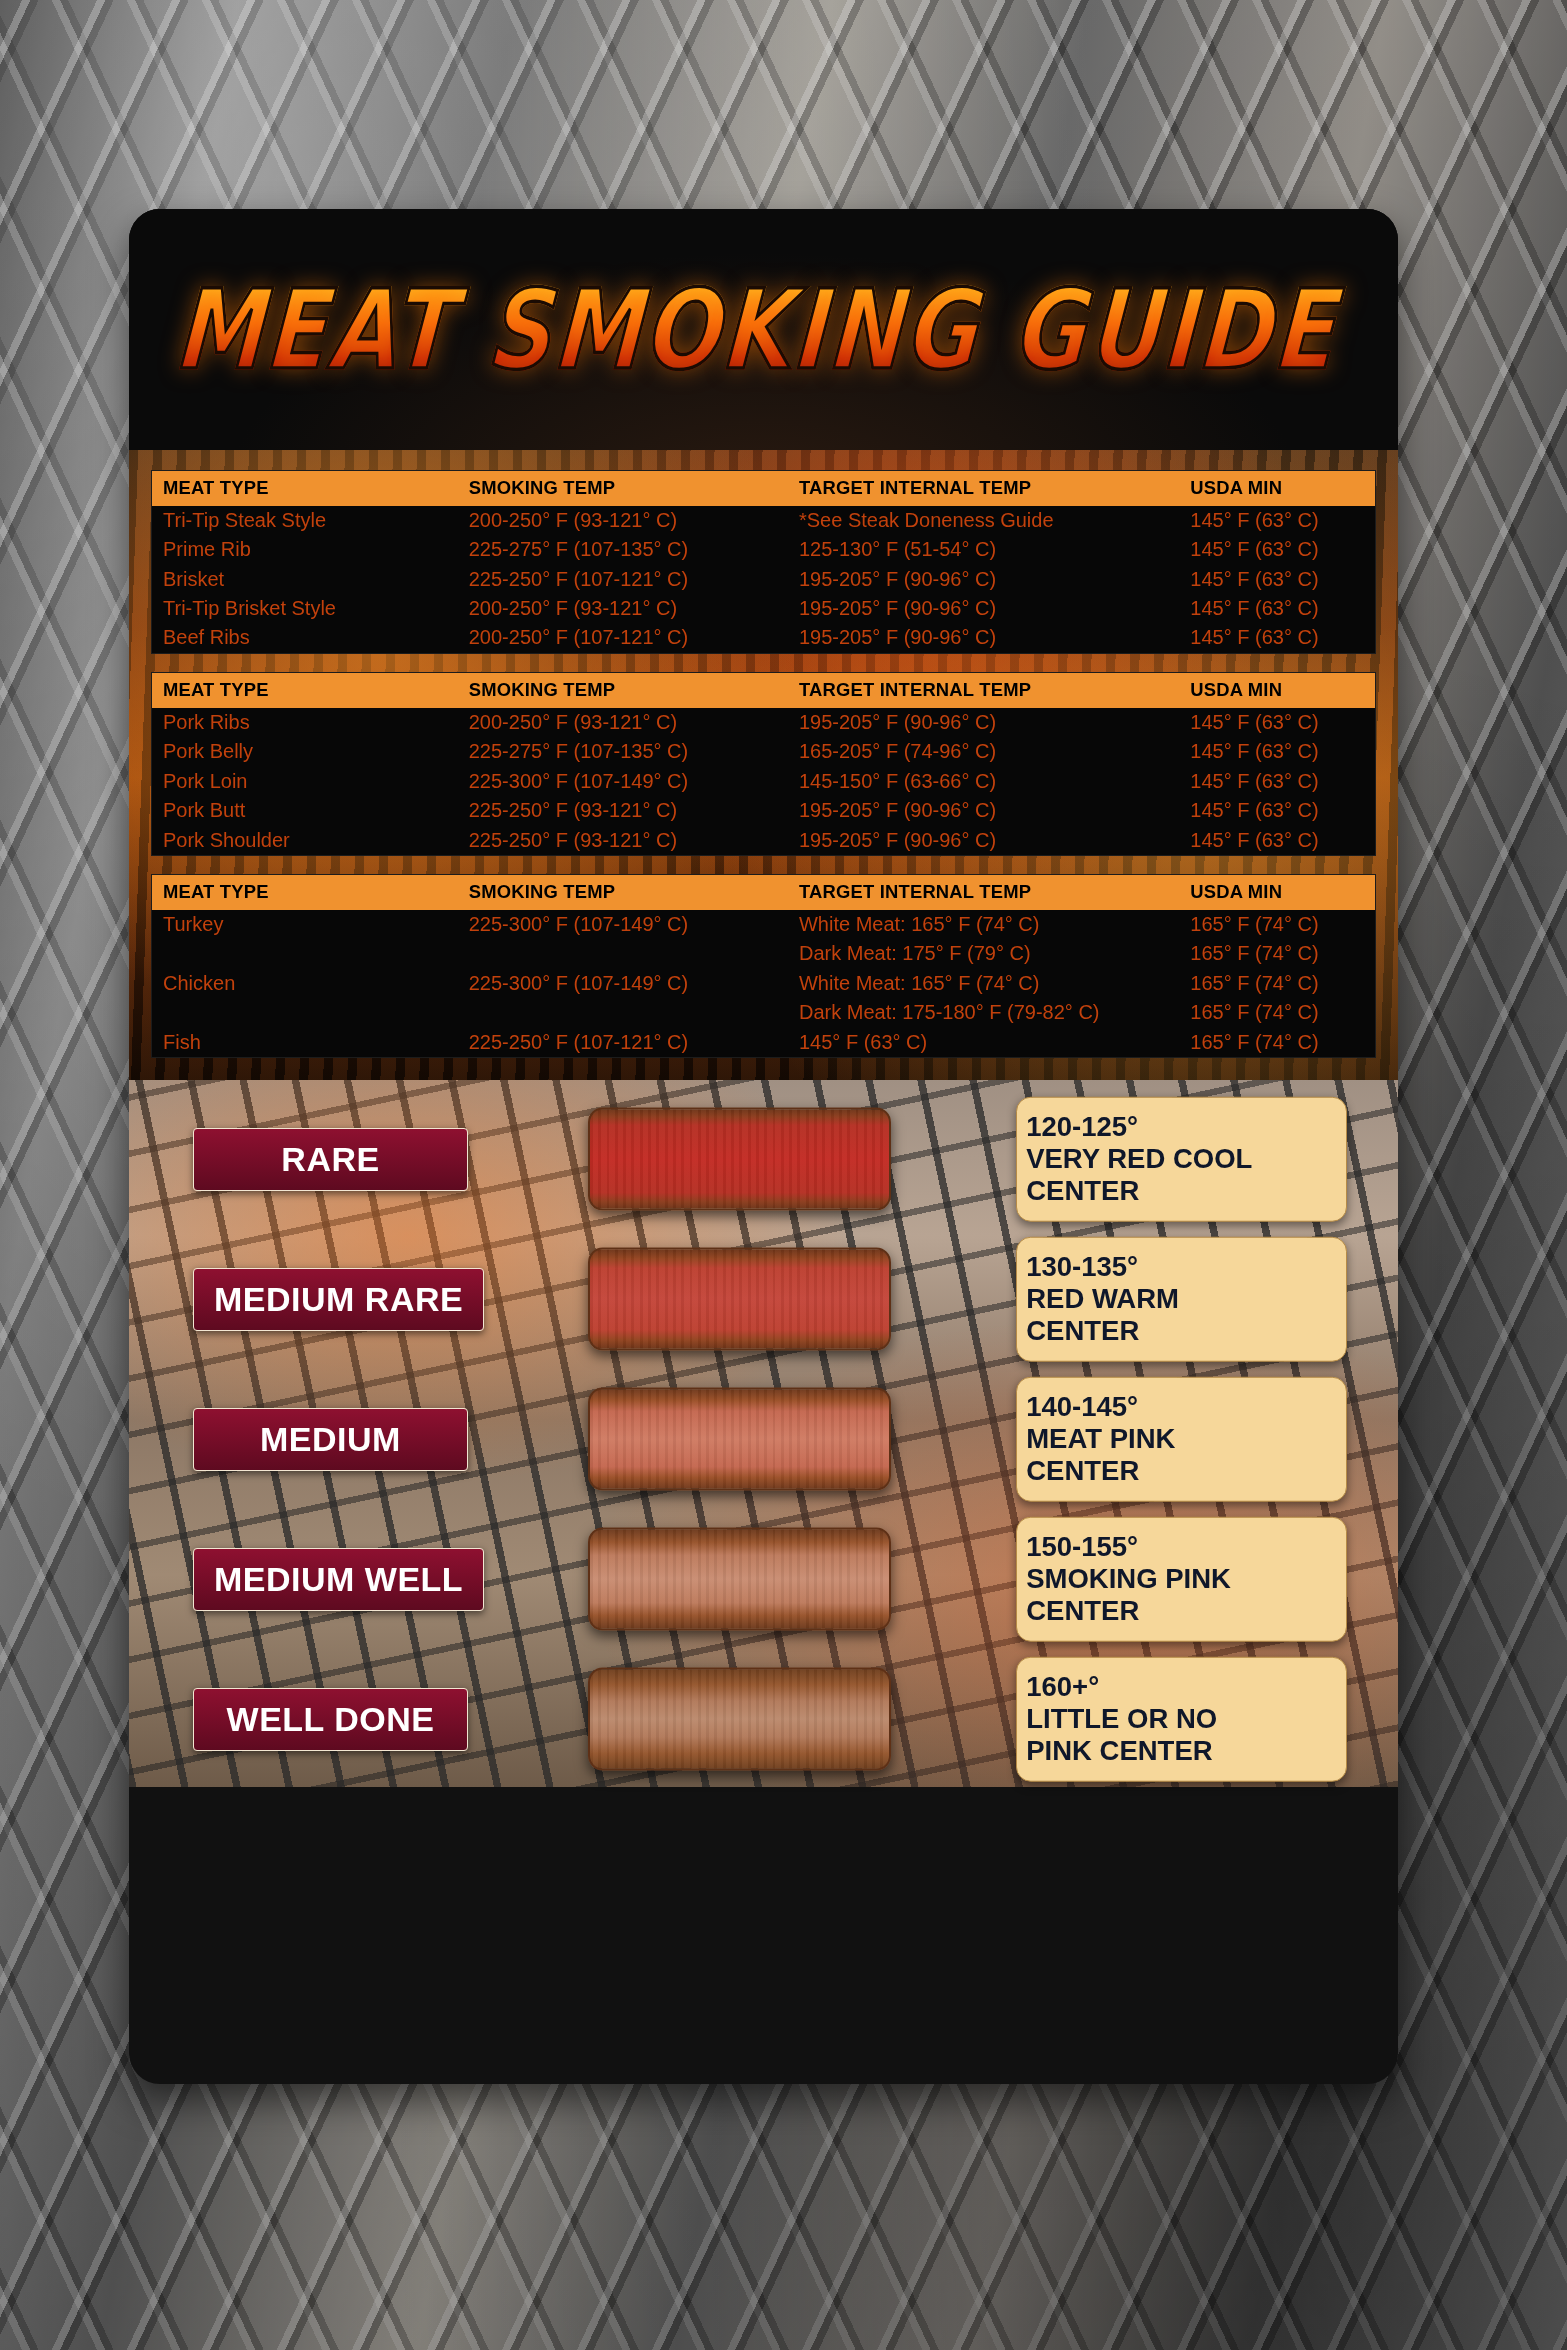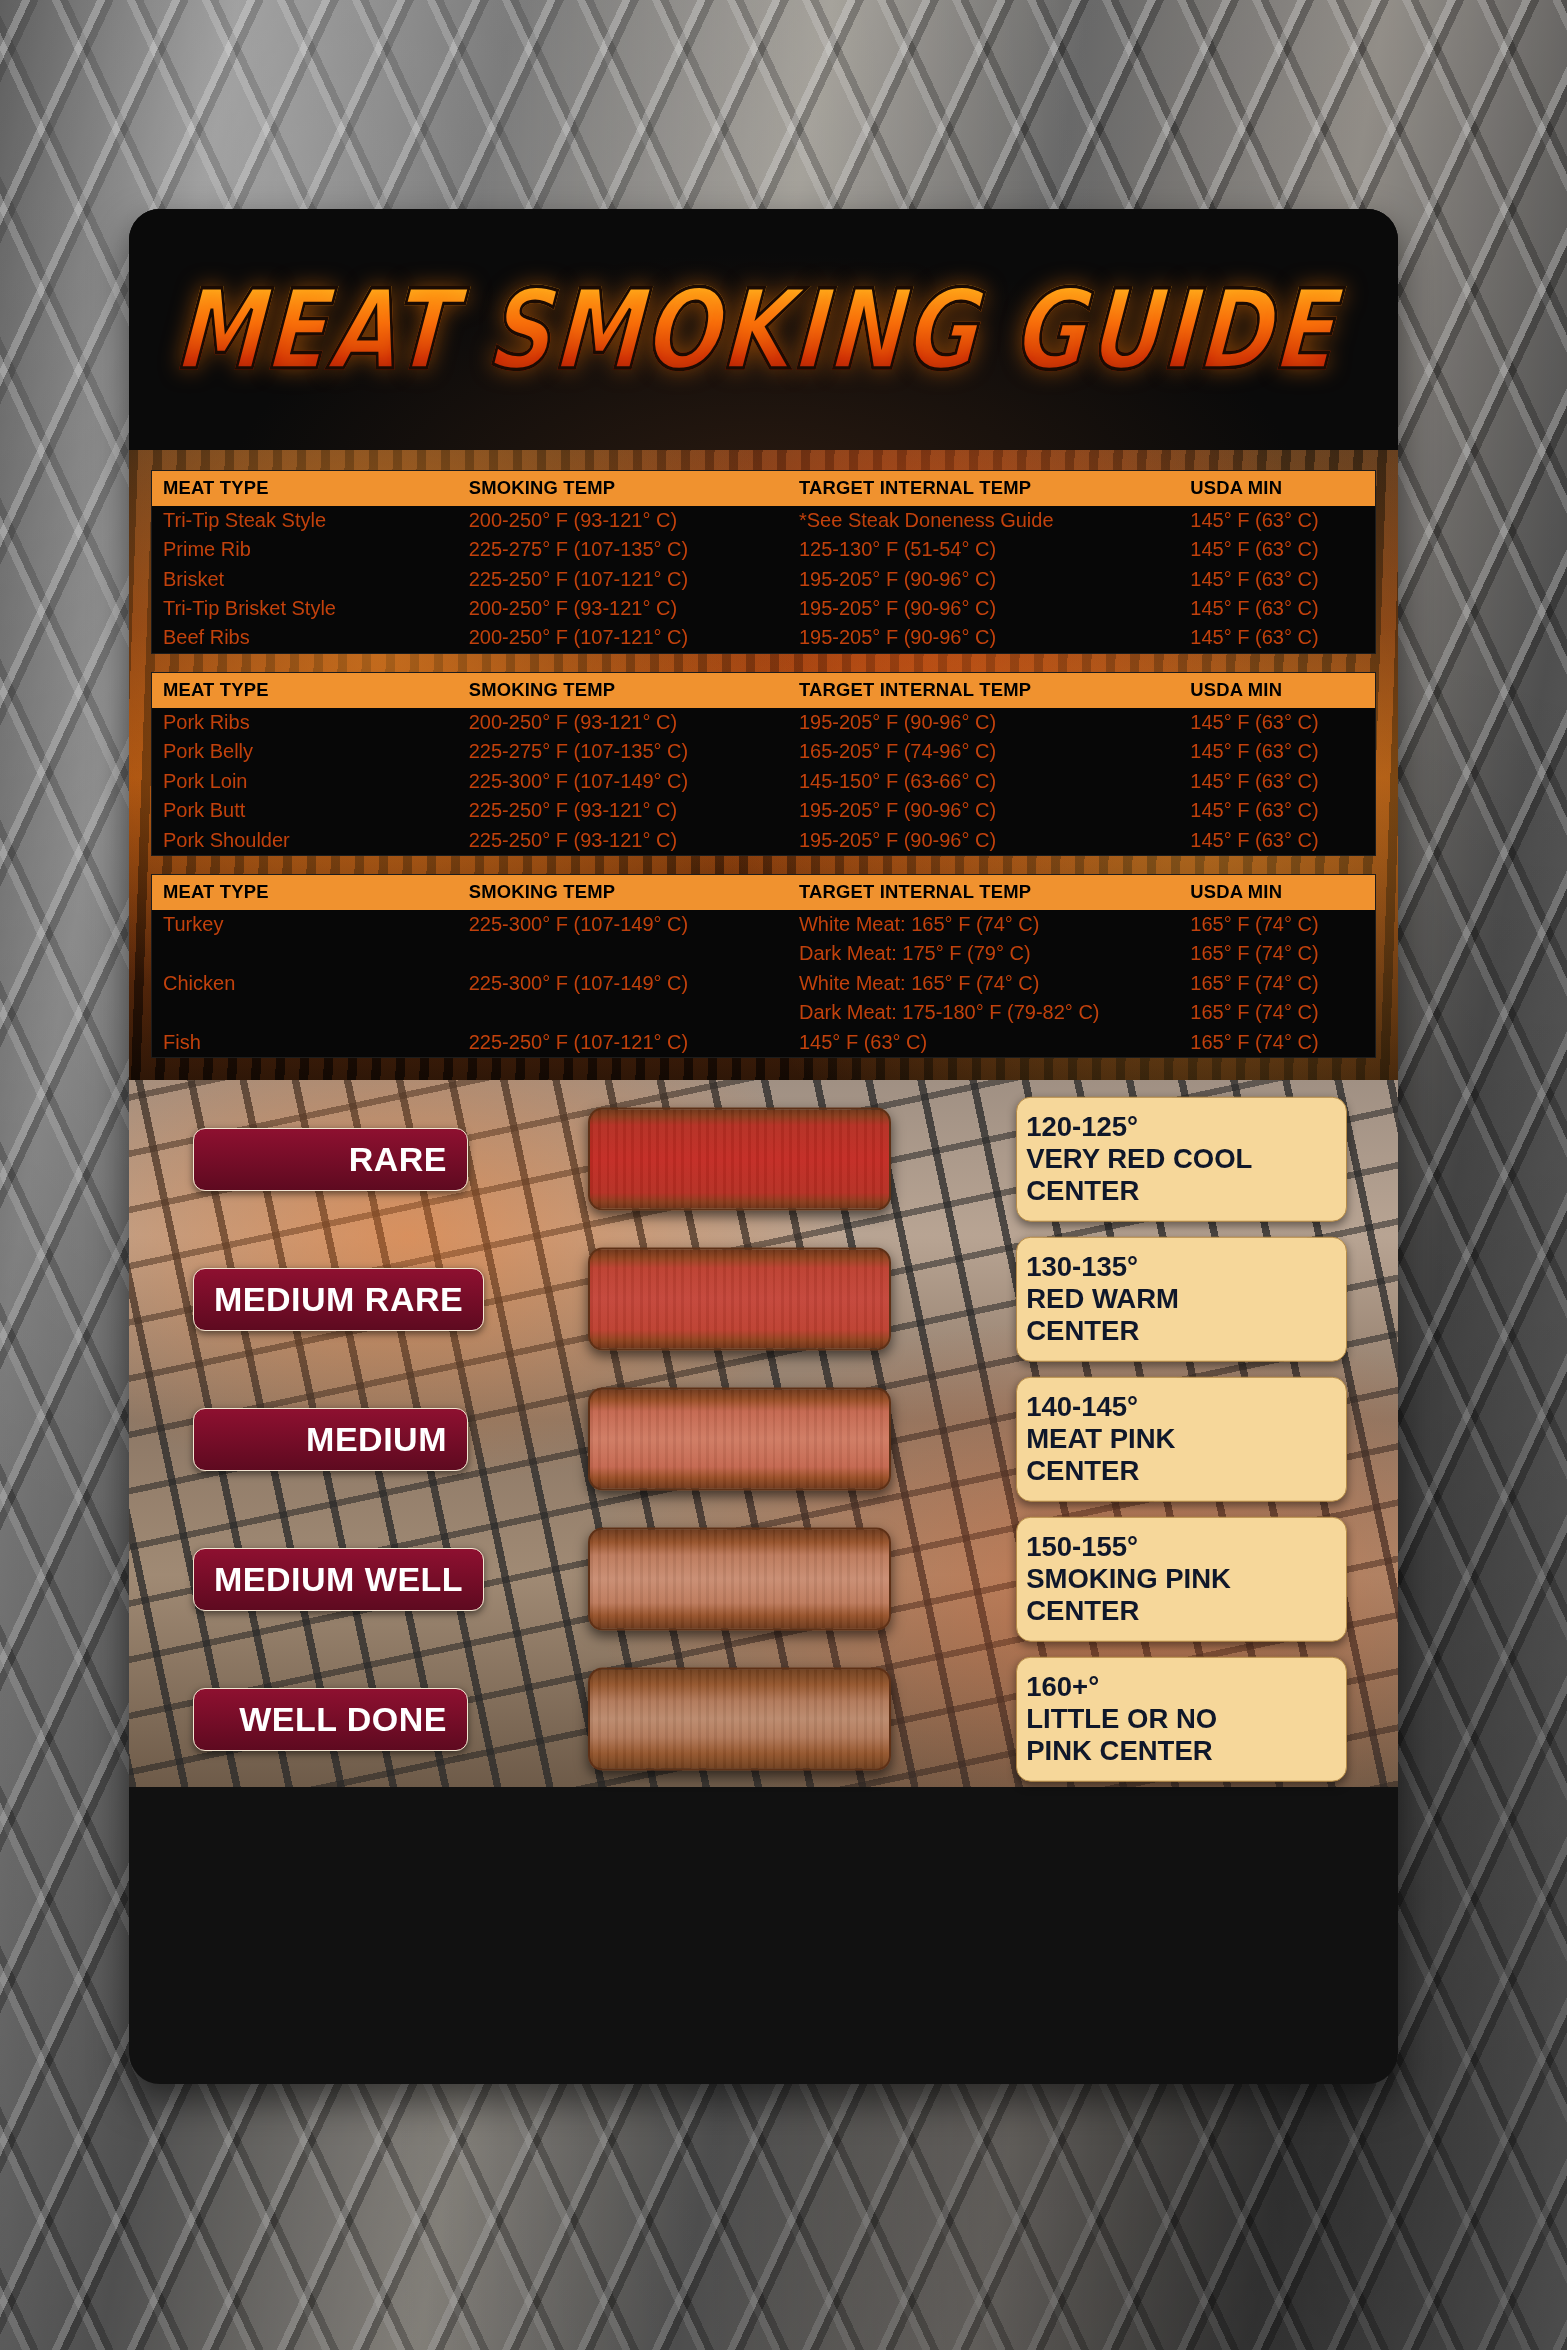--- a/index.html
+++ b/index.html
@@ -135,26 +135,26 @@
     display: flex;
     align-items: center;
   }
   .lbl {
     position: relative;
     z-index: 3;
     min-width: 275px;
     margin-left: 64px;
     background: linear-gradient(180deg, #8e1030 0%, #5e0a20 100%);
     border: 1.8px solid #f3e7d2;
-    border-radius: 12px;
+    border-radius: 4px;
     color: #fff;
     font-size: 34px;
     font-weight: 700;
     letter-spacing: 0.5px;
-    text-align: right;
+    text-align: center;
     padding: 11px 20px;
     white-space: nowrap;
     box-shadow: 0 2.8px 7.3px rgba(0,0,0,0.5);
   }
   .steak {
     position: absolute;
     left: 459px;
     top: 50%;
     transform: translateY(-50%);
     width: 303px;

